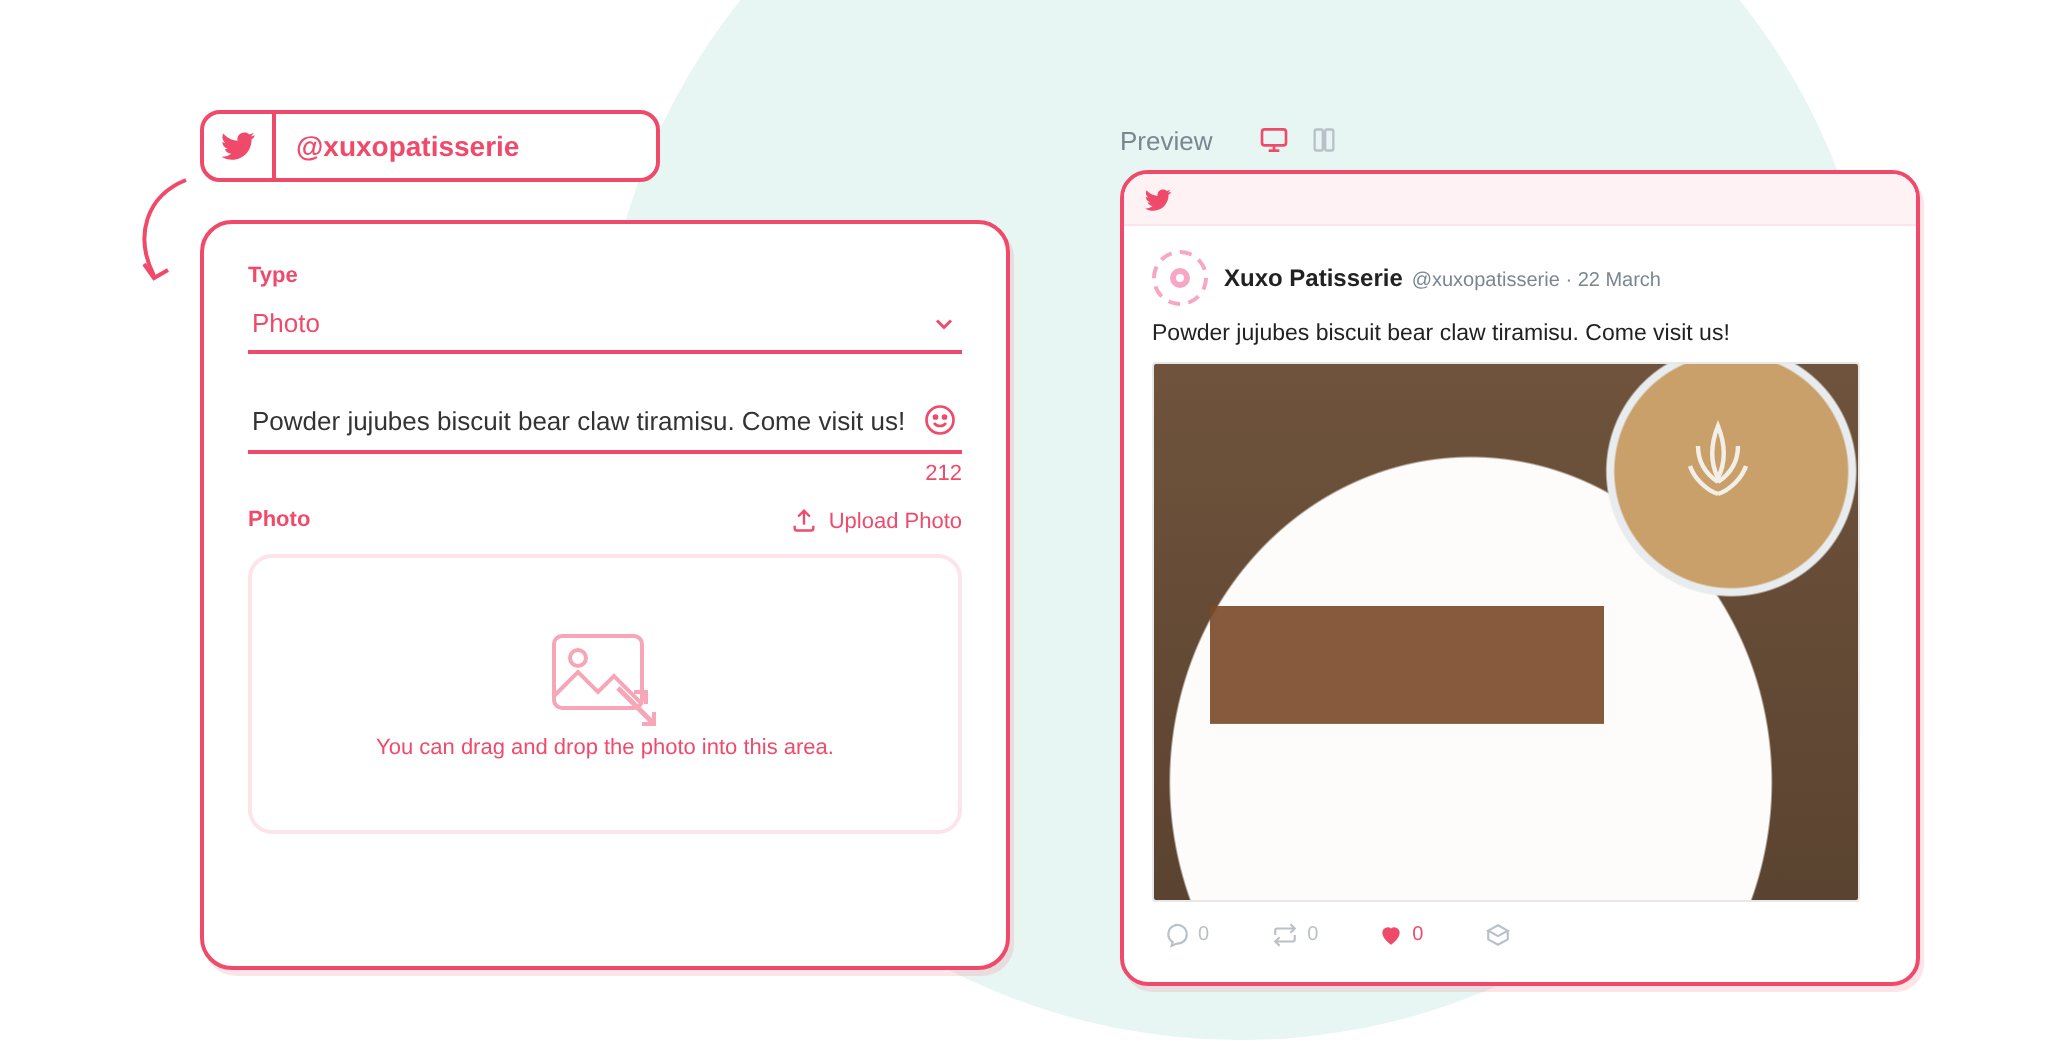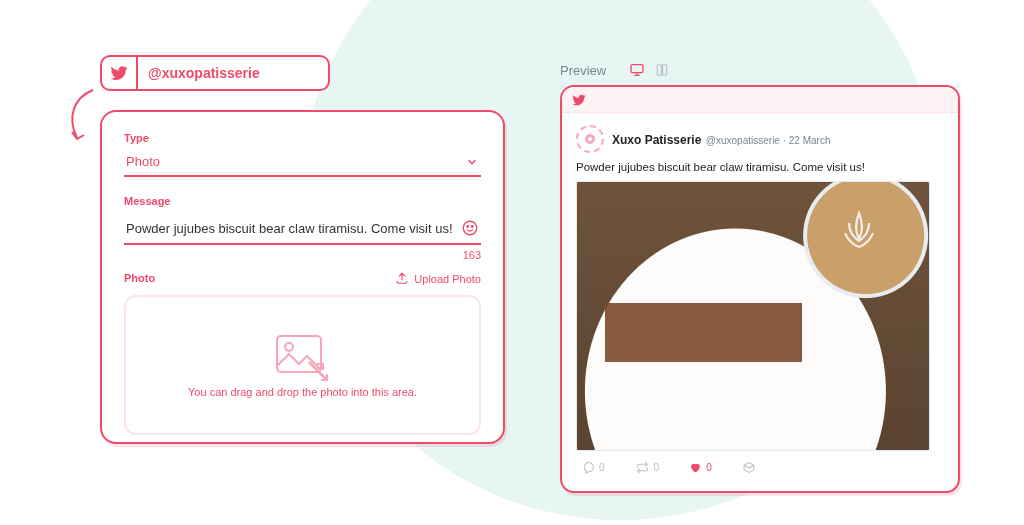--- a/index.html
+++ b/index.html
@@ -22,21 +22,21 @@
     display:flex;align-items:center;
   }
   .handle-icon-box{width:36px;height:100%;display:flex;align-items:center;justify-content:center;border-right:2px solid var(--pink);color:var(--pink)}
   .handle-text{flex:1;padding:0 10px;color:var(--pink);font-weight:600;font-size:14px}
 
   
   .flow-arrow{position:absolute;left:65px;top:88px;z-index:2;color:var(--pink)}
 
   
   .form-card{
-    position:absolute;left:100px;top:110px;width:405px;height:334px;
+    position:absolute;left:100px;top:110px;width:405px;height:375px;
     border:2px solid var(--pink);border-radius:16px;background:#fff;z-index:2;
     padding:20px 22px 24px 22px;
     box-shadow:2px 3px 0 0 rgba(240,74,107,.15);
   }
   .field-label{font-size:11px;color:var(--pink);margin-bottom:6px;font-weight:600}
   .select-row{
     border-bottom:2px solid var(--pink);display:flex;align-items:center;justify-content:space-between;
     padding:4px 2px 6px 2px;margin-bottom:18px;color:var(--pink);font-size:13px;
   }
   .chev{color:var(--pink)}
@@ -118,33 +118,32 @@
     <div class="field-label">Type</div>
     <div class="select-row">
       <span>Photo</span>
       <span class="chev">
         <svg width="14" height="14" viewBox="0 0 24 24" fill="none" stroke="currentColor" stroke-width="2.5">
             <path d="M6 9l6 6 6-6"></path>
           </svg>
       </span>
     </div>
 
-    <div class="field-label">Message</div>
     <div class="msg-row">
       <span>Powder jujubes biscuit bear claw tiramisu. Come visit us!</span>
       <span class="emoji-btn">
         <svg width="18" height="18" viewBox="0 0 24 24" fill="none" stroke="currentColor" stroke-width="1.8">
             <circle cx="12" cy="12" r="9"></circle>
             <circle cx="9" cy="10" r="1" fill="currentColor"></circle>
             <circle cx="15" cy="10" r="1" fill="currentColor"></circle>
             <path d="M8 14c1 1.5 2.5 2 4 2s3-.5 4-2"></path>
           </svg>
       </span>
     </div>
-    <div class="char-count">163</div>
+    <div class="char-count">212</div>
 
     <div class="photo-header">
       <div class="field-label" style="margin:0">Photo</div>
       <div class="upload-link">
         <span>
           <svg width="14" height="14" viewBox="0 0 24 24" fill="none" stroke="currentColor" stroke-width="2">
               <path d="M4 17v2a2 2 0 0 0 2 2h12a2 2 0 0 0 2-2v-2"></path>
               <path d="M7 9l5-5 5 5"></path>
               <path d="M12 4v12"></path>
             </svg>

